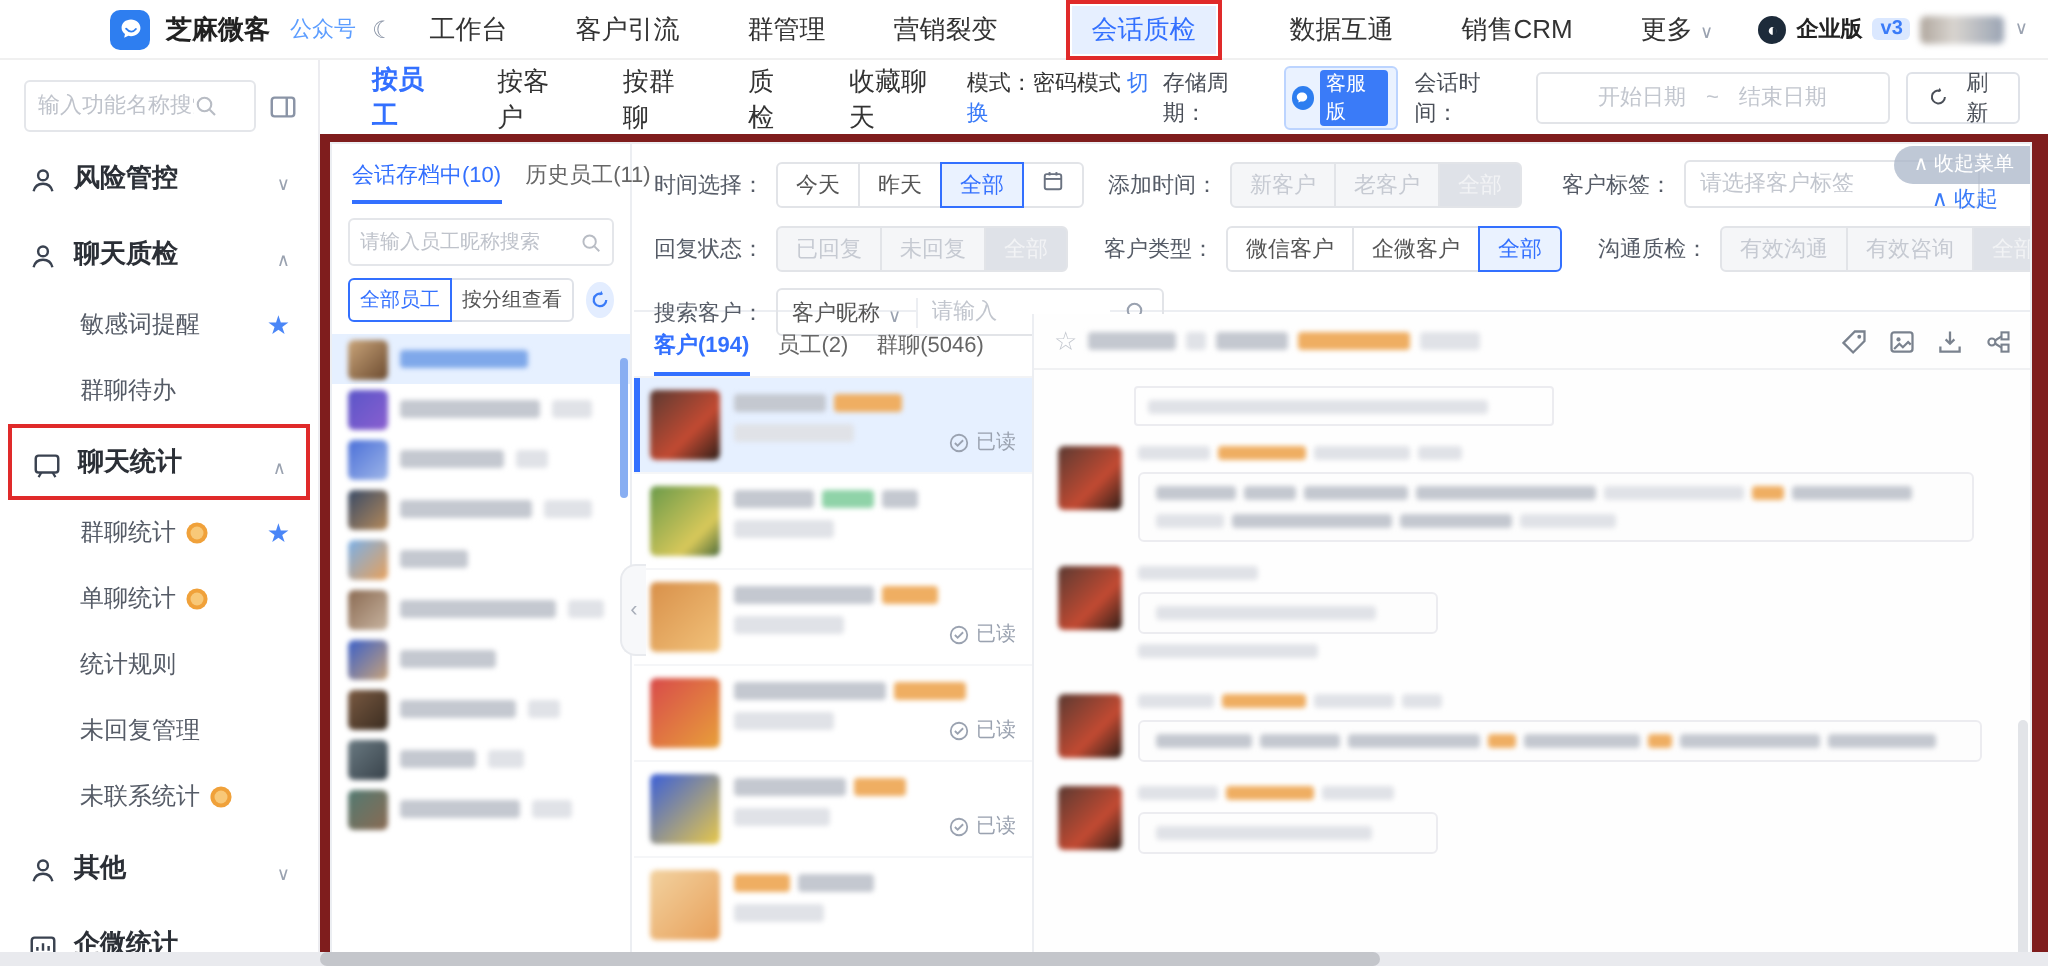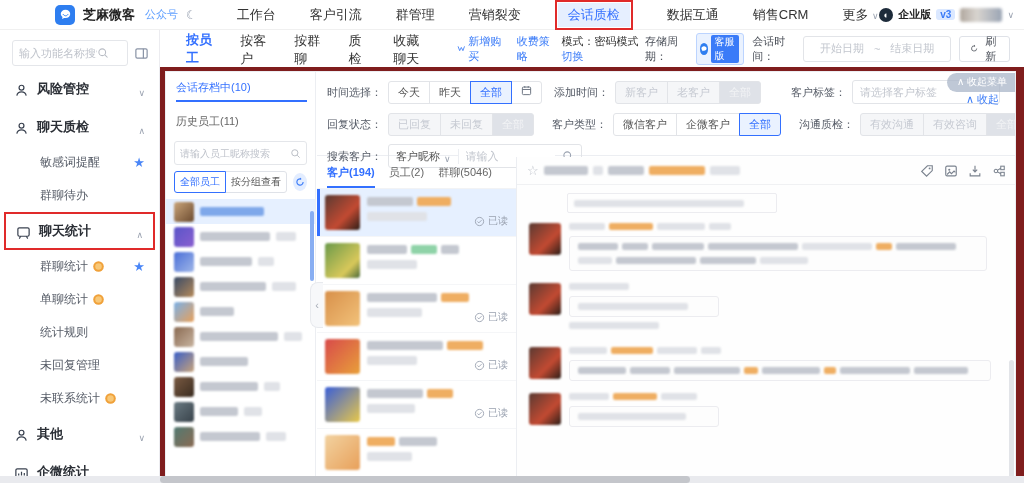--- a/index.html
+++ b/index.html
@@ -6,21 +6,21 @@
   html,body { width:1024px; height:483px; overflow:hidden; }
   body { font-family:"Liberation Sans","DejaVu Sans",sans-serif; font-size:12px; color:#333; background:#eef0f4; position:relative; }
   svg { display:block; }
 
   
   .topnav { position:absolute; left:0; top:0; width:1024px; height:30px; background:#fff; border-bottom:1px solid #f0f0f0; display:flex; align-items:center; z-index:30; }
   .logo-badge { width:20px; height:20px; border-radius:5px; background:#2e7ef0; margin-left:55px; display:flex; align-items:center; justify-content:center; }
   .brand { font-weight:bold; font-size:13px; color:#222; margin-left:8px; }
   .brand-sub { color:#5c9dff; font-size:11px; margin-left:10px; }
   .moon { color:#8a94a6; font-size:12px; margin-left:8px; }
-  .nav-items { display:flex; align-items:center; margin-left:40px; gap:34px; }
+  .nav-items { display:flex; align-items:center; margin-left:18px; gap:34px; }
   .nav-item { font-size:13px; color:#333; cursor:pointer; white-space:nowrap; }
   .nav-item.active-wrap { border:2px solid #e02a2a; padding:1px; }
   .nav-item.active-wrap .inner { background:#e6efff; color:#3370ff; padding:3px 10px; display:block; }
   .nav-right { margin-left:auto; margin-right:10px; display:flex; align-items:center; gap:5px; }
   .corp-circle { width:14px; height:14px; border-radius:50%; background:#1d2b3a; display:flex; align-items:center; justify-content:center; }
   .corp-circle span { color:#fff; font-size:9px; }
   .edition { font-weight:bold; font-size:11px; color:#222; }
   .vbadge { background:#dbe8ff; color:#3a7bf8; font-size:10px; padding:0 4px; border-radius:3px; font-weight:bold; }
   .user-redact { width:42px; height:14px; border-radius:3px; background:linear-gradient(90deg,#b0a79e,#d8d4cf 40%,#9aa4b4); filter:blur(1.5px); }
   .nav-caret { color:#9aa2b0; font-size:9px; }
@@ -57,21 +57,21 @@
   .storage-pill .svc { width:12px; height:12px; border-radius:50%; background:#2e7ef0; display:flex; align-items:center; justify-content:center; }
   .storage-pill .txt { background:#3a7bf8; color:#fff; font-size:10px; padding:0 3px; border-radius:2px; }
   .date-range { display:flex; align-items:center; border:1px solid #e2e4e8; border-radius:3px; height:26px; padding:0 10px; gap:10px; width:185px; justify-content:center; }
   .date-range .ph { color:#c2c6ce; font-size:11px; }
   .btn-refresh { display:flex; align-items:center; gap:4px; border:1px solid #dfe2e8; border-radius:3px; height:26px; padding:12px 10px; background:#fff; color:#4a4f58; font-size:11px; cursor:pointer; }
 
   .panel { position:absolute; left:5px; top:41px; width:851px; height:434px; background:#fff; border:1px solid #eceef2; overflow:hidden; }
 
   
   .emp-col { position:absolute; left:0; top:0; width:150px; height:100%; border-right:1px solid #eceef2; }
-  .emp-tabs { display:flex; gap:12px; padding:8px 8px 0 10px;flex-direction:column; }
+  .emp-tabs { display:flex; gap:12px; padding:8px 8px 0 10px; }
   .emp-tab { font-size:11px; color:#666; padding-bottom:5px; cursor:pointer; white-space:nowrap; }
   .emp-tab.active { color:#3370ff; border-bottom:2px solid #3370ff; }
   .emp-search { display:flex; align-items:center; border:1px solid #e4e6ea; border-radius:3px; height:24px; margin:7px 8px 6px; padding:0 5px; color:#b8bcc4; }
   .emp-search input { border:none; outline:none; flex:1; width:90px; font-size:10px; }
   .emp-search input::placeholder { color:#bfc3cb; font-size:10px; }
   .emp-views { display:flex; align-items:center; margin:0 8px 6px; gap:6px; }
   .seg { display:flex; }
   .seg .seg-btn { border:1px solid #dfe2e8; background:#fff; color:#555; font-size:10px; padding:3px 5px; margin-left:-1px; cursor:pointer; white-space:nowrap; }
   .seg .seg-btn:first-child { margin-left:0; border-radius:3px 0 0 3px; }
   .seg .seg-btn:last-child { border-radius:0 3px 3px 0; }
@@ -286,29 +286,20 @@
 
 <div class="main">
 
   <div class="toolbar">
     <div class="tb-tabs">
       <span class="tb-tab active">按员工</span>
       <span class="tb-tab">按客户</span>
       <span class="tb-tab">按群聊</span>
       <span class="tb-tab">质检</span>
       <span class="tb-tab">收藏聊天</span>
-    </div>
-    <div class="tb-links">
-      <span class="tb-link">
-        <svg width="11" height="11" viewBox="0 0 16 16">
-            <path d="M2 4l3 8 3-6 3 6 3-8" fill="none" stroke="#3a7bf8" stroke-width="1.6"></path>
-          </svg>
-        <span>新增购买</span>
-      </span>
-      <span class="tb-link">收费策略</span>
     </div>
     <span class="tb-mode">
       <span>模式：</span><span>密码模式</span>
       <span class="switch">切换</span>
     </span>
     <div class="tb-right">
       <span class="tb-label">存储周期：</span>
       <span class="storage-pill">
         <span class="svc">
             <svg width="8" height="8" viewBox="0 0 16 16">
@@ -432,21 +423,21 @@
                 <line x1="10.5" y1="1.5" x2="10.5" y2="4" stroke="#6a7280" stroke-width="1.4"></line>
               </svg>
             </span>
         </div>
         <span class="f-label" style="margin-left:6px">添加时间：</span>
         <div class="fseg dis">
           <span class="fbtn">新客户</span>
           <span class="fbtn">老客户</span>
           <span class="fbtn dk">全部</span>
         </div>
-        <span class="f-label" style="margin-left:24px">客户标签：</span>
+        <span class="f-label" style="margin-left:14px">客户标签：</span>
         <input class="f-input" placeholder="请选择客户标签" style="">
       </div>
 
       <div class="f-row">
         <span class="f-label">回复状态：</span>
         <div class="fseg dis">
           <span class="fbtn">已回复</span>
           <span class="fbtn">未回复</span>
           <span class="fbtn dk">全部</span>
         </div>

